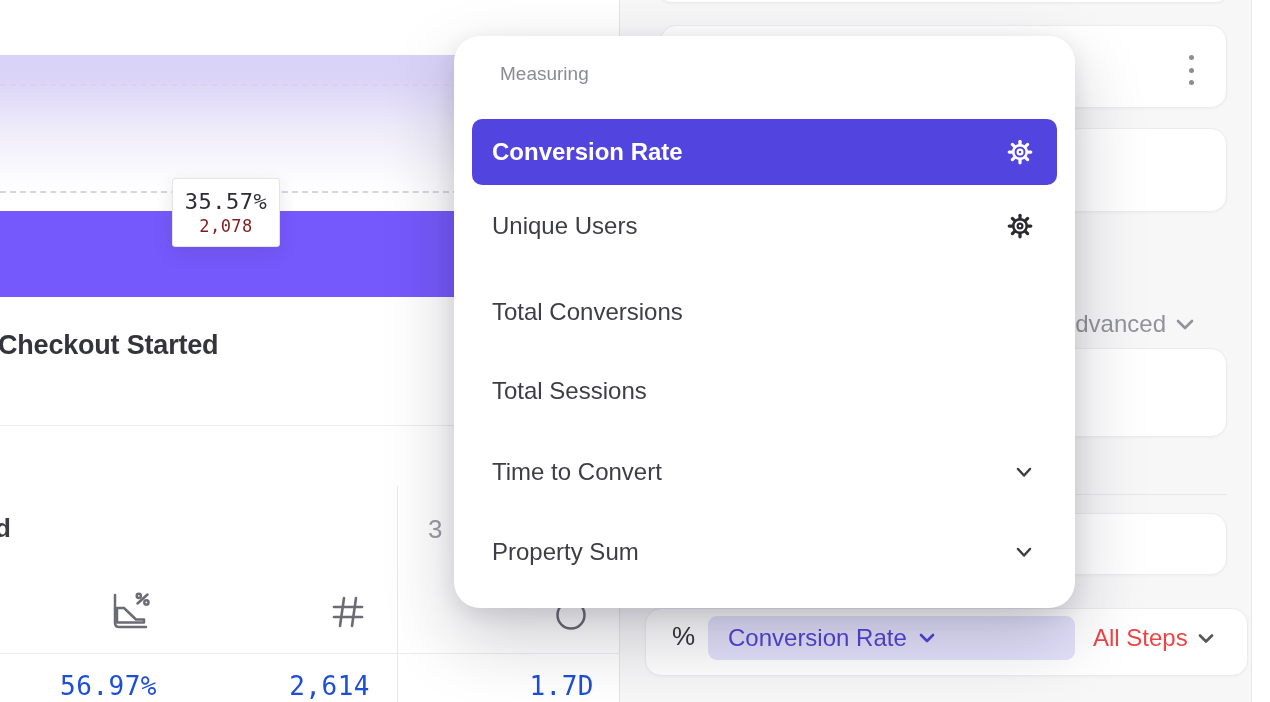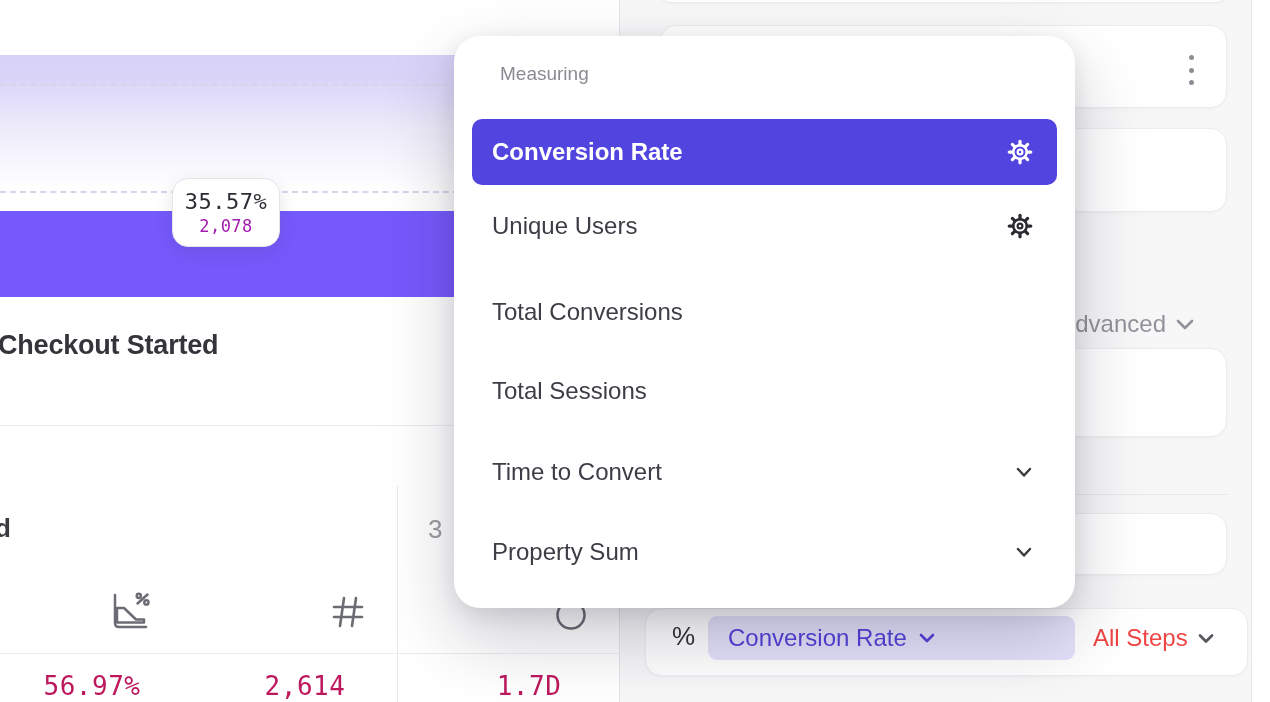--- a/index.html
+++ b/index.html
@@ -9,31 +9,31 @@
   #stage { position:relative; width:1270px; height:702px; overflow:hidden; background:#fff; }
   .abs { position:absolute; }
 
   
   #left-card { left:0; top:0; width:620px; height:702px; background:#fff; border-right:1px solid #e5e5e8; }
   #chart-gradient { left:0; top:55px; width:620px; height:137px;
     background:linear-gradient(180deg,#d9d2f8 0%,#dbd4f9 18%,#efecfa 55%,#fefeff 96%,#ffffff 100%); }
   .dash-line { left:0; width:620px; height:0; border-top:2px dashed #d9d3ea; }
   #funnel-bar { left:0; top:211px; width:620px; height:86px; background:#7659fc; }
   #tooltip { left:172px; top:178px; width:108px; height:69px; background:#fff; border:1px solid #e5e5e9;
-    border-radius:16px; box-shadow:0 6px 18px rgba(40,40,60,.12); display:flex; flex-direction:column;
+    border-radius:3px; box-shadow:0 6px 18px rgba(40,40,60,.12); display:flex; flex-direction:column;
     align-items:center; justify-content:center; gap:2px; z-index:5; }
   #tooltip .rate { font-size:22px; color:#2c2c33; letter-spacing:.5px; }
-  #tooltip .count { font-size:17px; color:#a21caf; letter-spacing:.5px; }
+  #tooltip .count { font-size:17px; color:#7f1d1d; letter-spacing:.5px; }
   #step-label { left:-2px; top:330px; font-size:27px; font-weight:600; color:#34343b; letter-spacing:-.2px; }
   .h-divider { left:0; width:620px; height:1px; background:#ececef; }
   #hdr-frag-left { left:-5px; top:513px; font-size:26px; font-weight:600; color:#3a3a41; }
   #hdr-frag-right { left:428px; top:514px; font-size:26px; color:#9b9ba1; }
   #col-divider { left:397px; top:486px; width:1px; height:216px; background:#e8e8eb; }
   .tbl-icon { color:#6b6b73; }
-  .metric-value { font-size:26px; color:#be185d; width:130px; text-align:center; letter-spacing:.5px; }
+  .metric-value { font-size:26px; color:#1d4ed8; width:130px; text-align:right; letter-spacing:.5px; }
 
   
   #right-bg { left:620px; top:0; width:631px; height:702px; background:#f7f7f8; }
   #panel-edge { left:1251px; top:0; width:1px; height:702px; background:#e8e8ea; }
   .panel-card { background:#fff; border:1px solid #ececf0; border-radius:16px;
     box-shadow:0 1px 3px rgba(20,20,35,.04); }
   #card-a { left:660px; top:-18px; width:567px; height:21px; }
   #card-b { left:660px; top:25px; width:567px; height:83px; }
   #card-c { left:660px; top:128px; width:567px; height:84px; }
   #card-d { left:660px; top:348px; width:567px; height:89px; }

